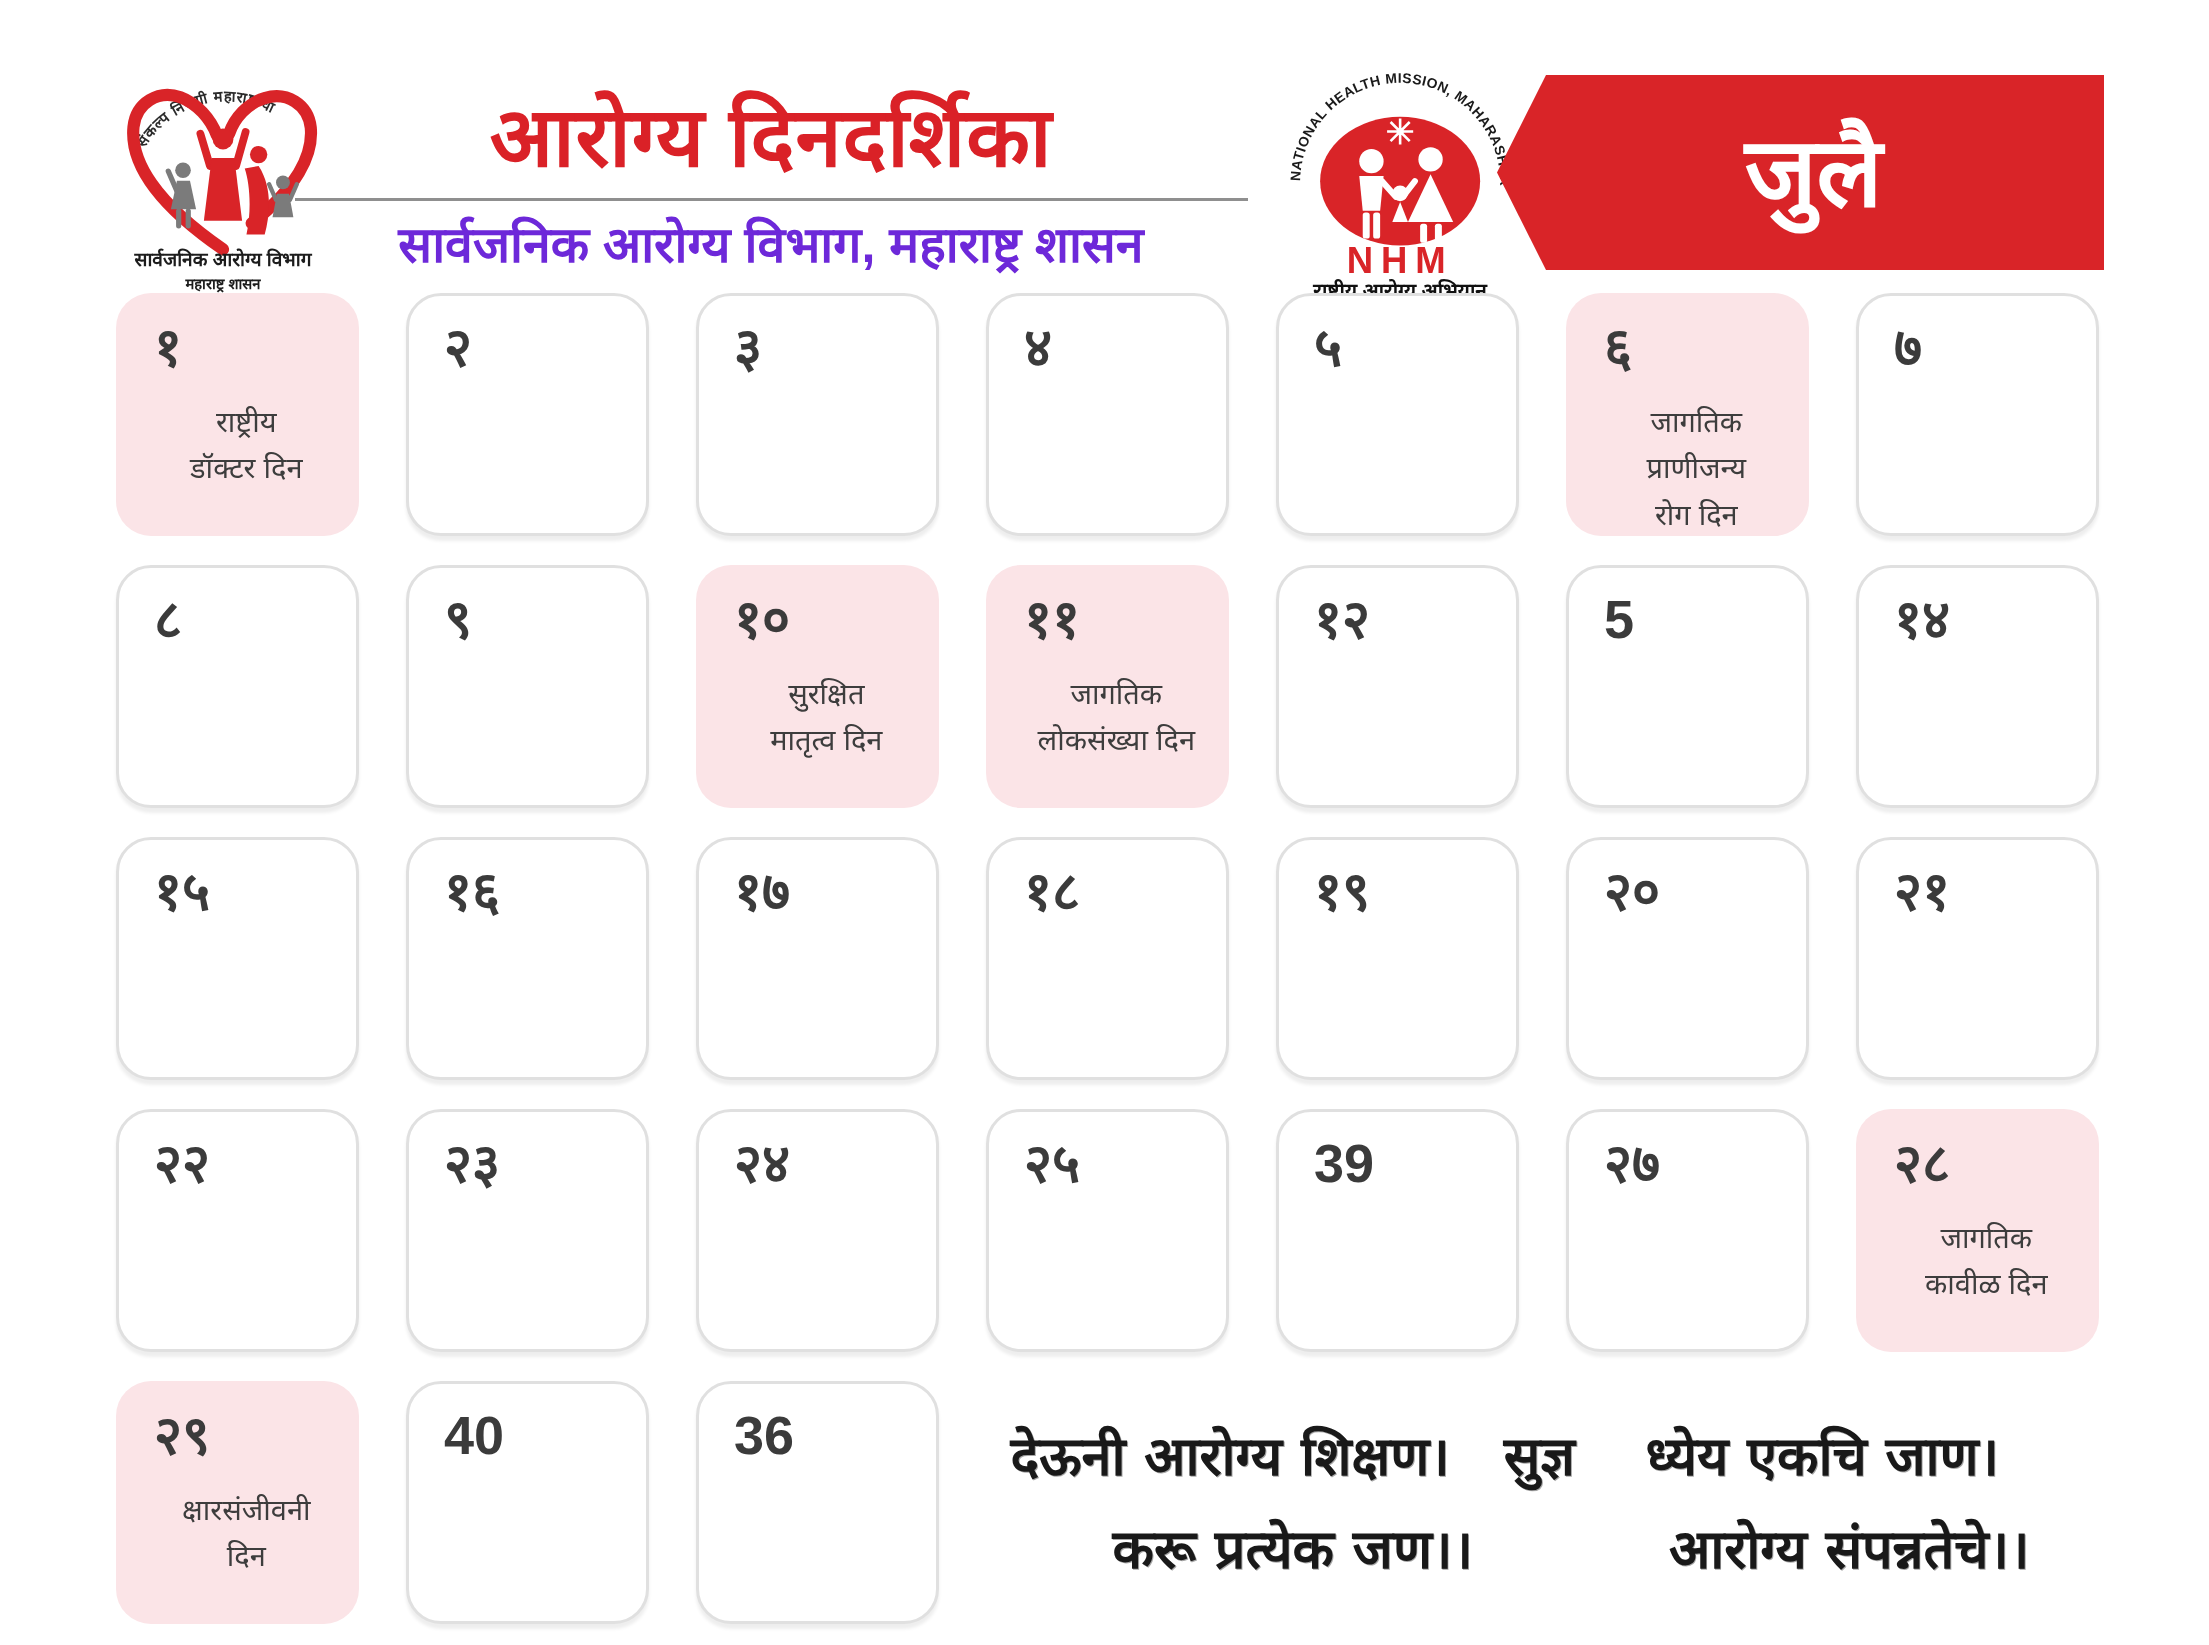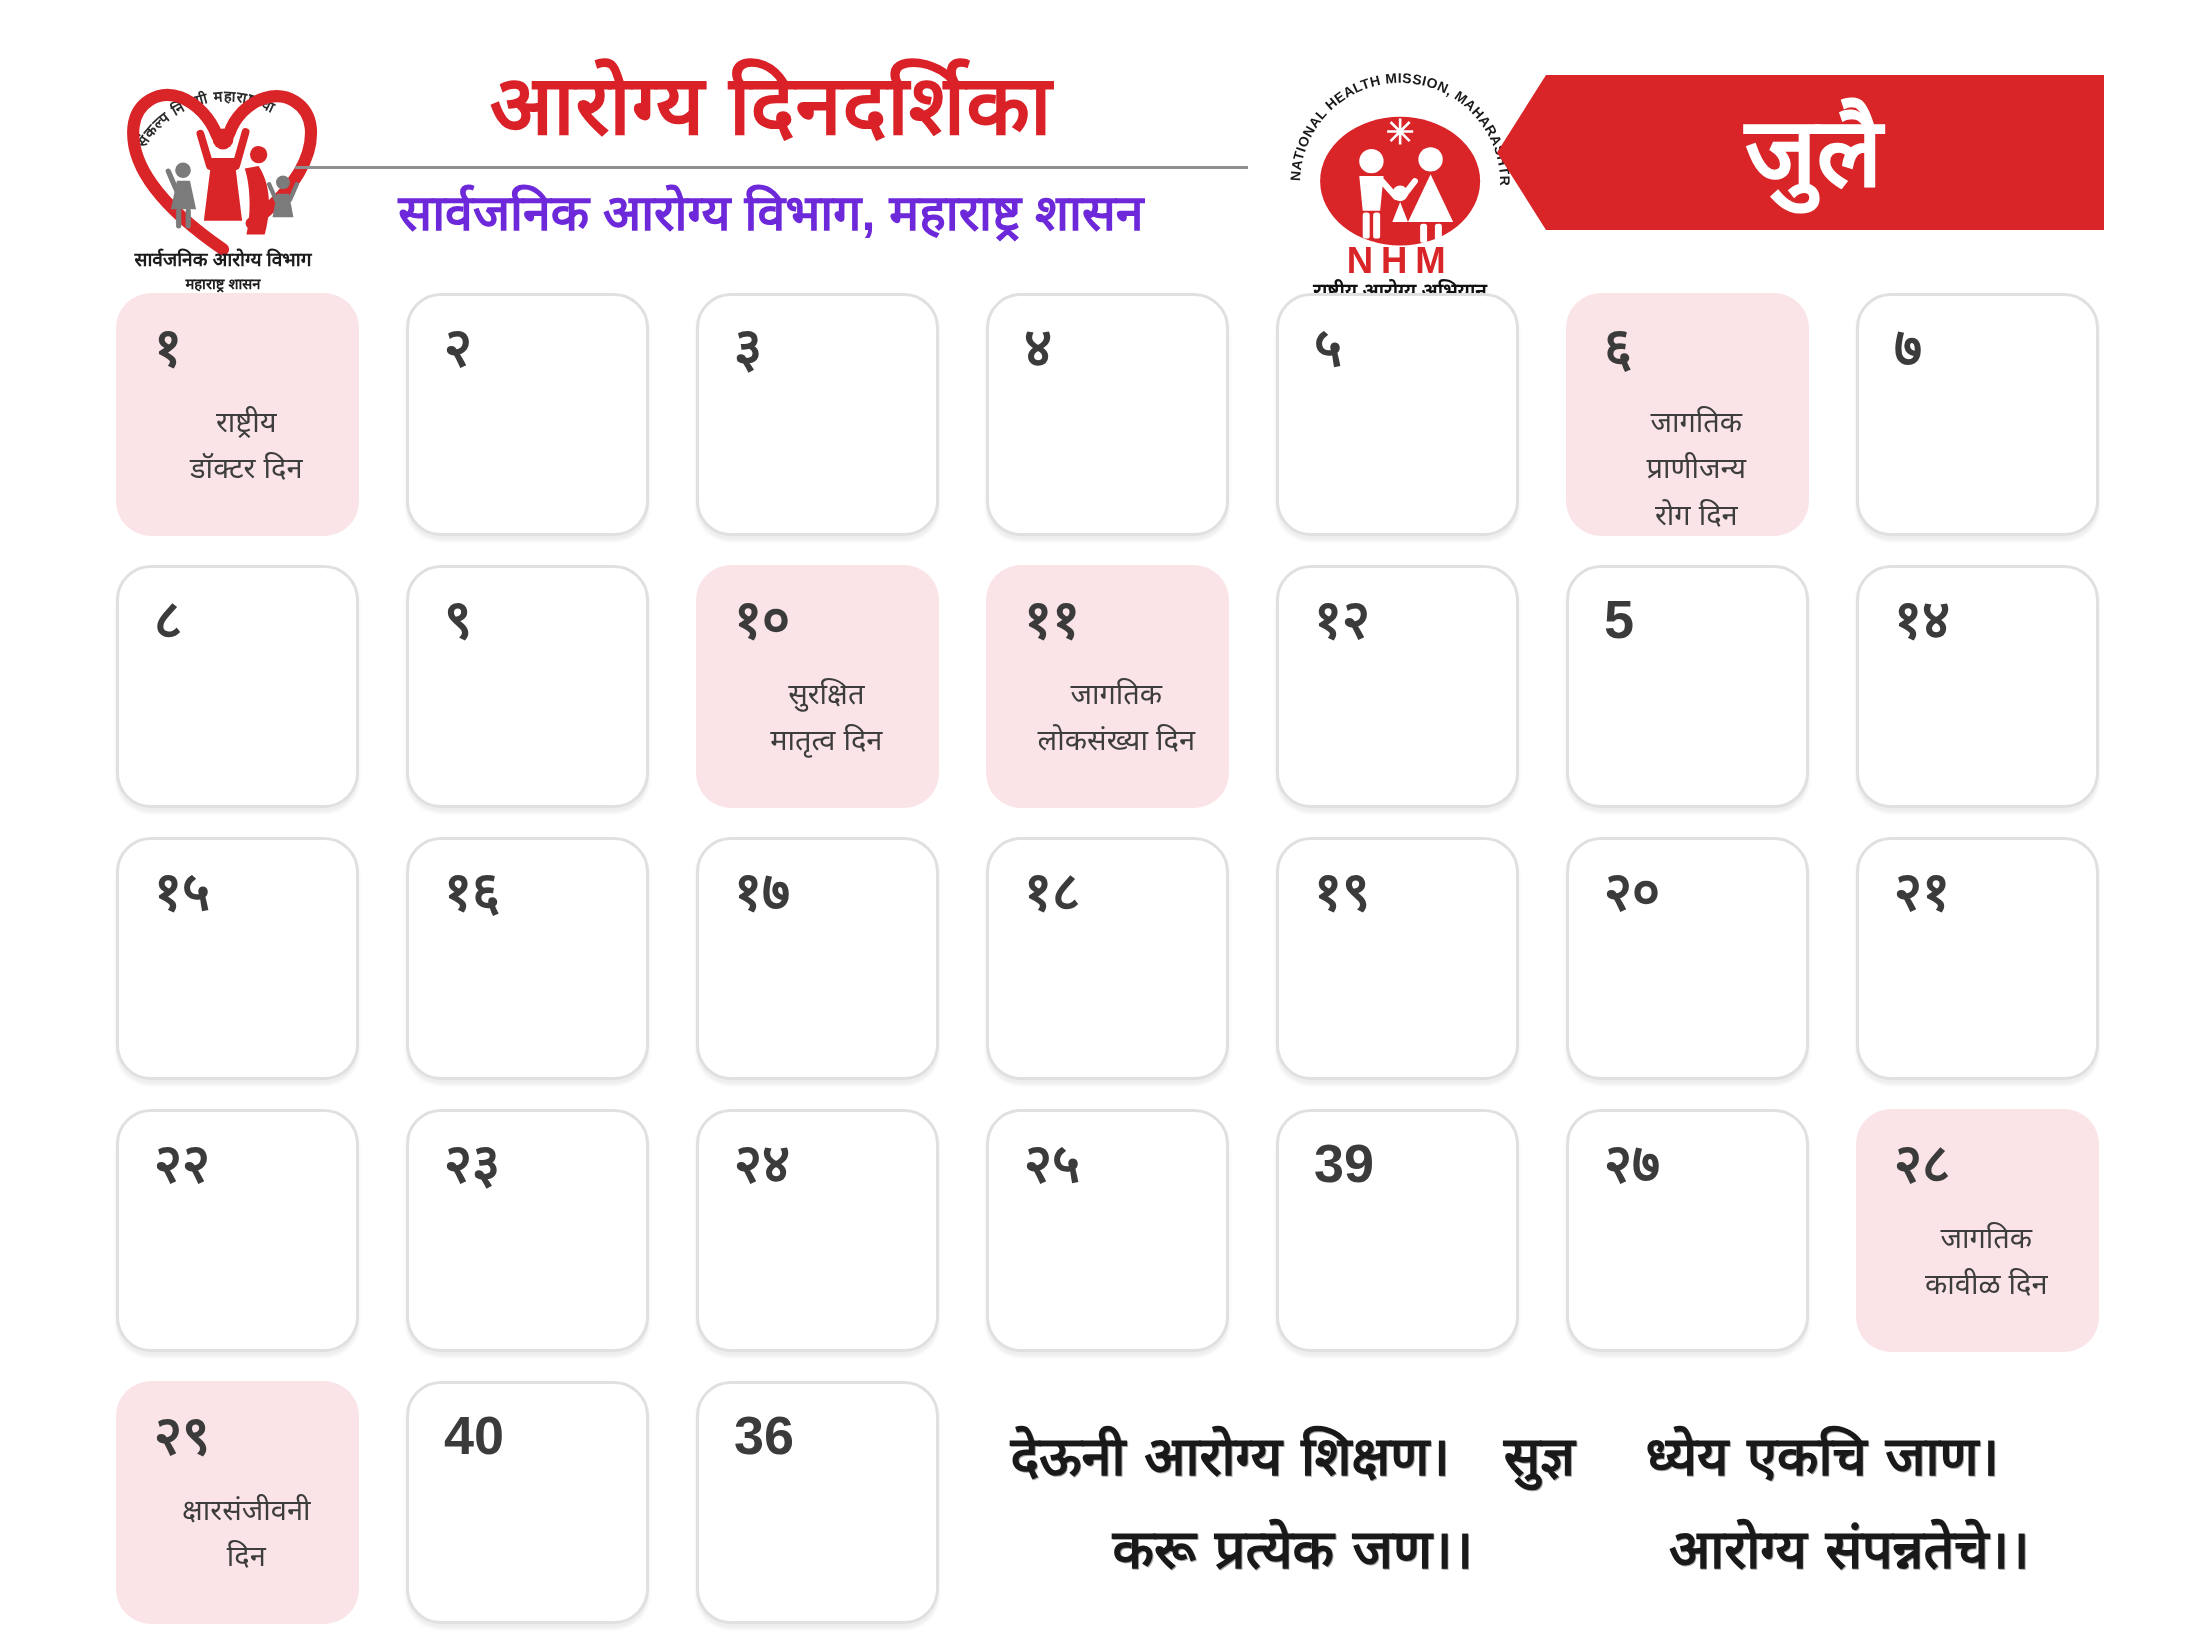--- a/index.html
+++ b/index.html
@@ -4,27 +4,27 @@
 <style>
   html,body { margin:0; padding:0; background:#ffffff; }
   .poster {
     position:relative; width:2209px; height:1646px; background:#ffffff; overflow:hidden;
     font-family:"Liberation Sans","DejaVu Sans",sans-serif;
   }
 
   
   .phd-logo { position:absolute; left:97px; top:38px; width:252px; height:261px; }
   .title-block { position:absolute; left:291px; top:54px; width:960px; text-align:center; }
-  .main-title { font-size:83px; font-weight:700; color:#da2127; line-height:1.25; letter-spacing:0.9px; }
+  .main-title { font-size:83px; font-weight:700; color:#da2127; line-height:1.25; letter-spacing:0.9px;margin-top:32px; }
   .title-divider { height:2.6px; background:#8f8f8f; margin:8.7px 3.5px 14px 3.5px; }
   .sub-title { font-size:50px; font-weight:700; color:#6d28d9; line-height:1.2; }
   .nhm-logo { position:absolute; left:1274px; top:42px; width:254px; height:280px; }
 
   .month-banner {
-    position:absolute; left:1497px; top:75px; width:607px; height:155px;
+    position:absolute; left:1497px; top:75px; width:607px; height:195px;
     background:#d92428; display:flex; align-items:center; justify-content:center;
     clip-path:polygon(0 50%, 49px 0, 100% 0, 100% 100%, 49px 100%);
   }
   .month-banner .month-text {
     color:#ffffff; font-size:97px; font-weight:700; line-height:1; padding-left:26px;
   }
 
   
   .calendar-grid {
     position:absolute; left:116px; top:293px;

